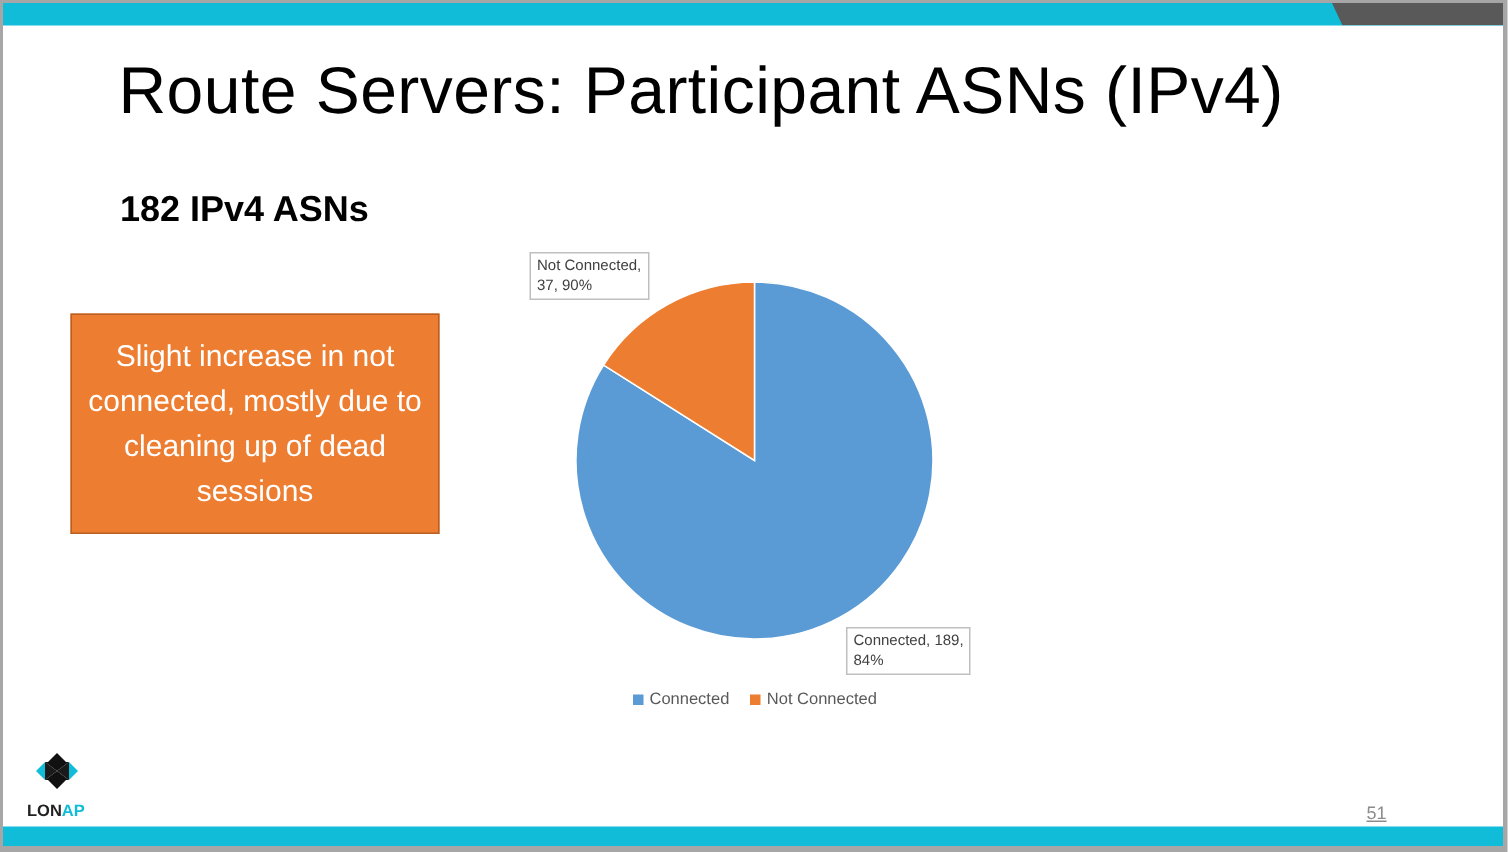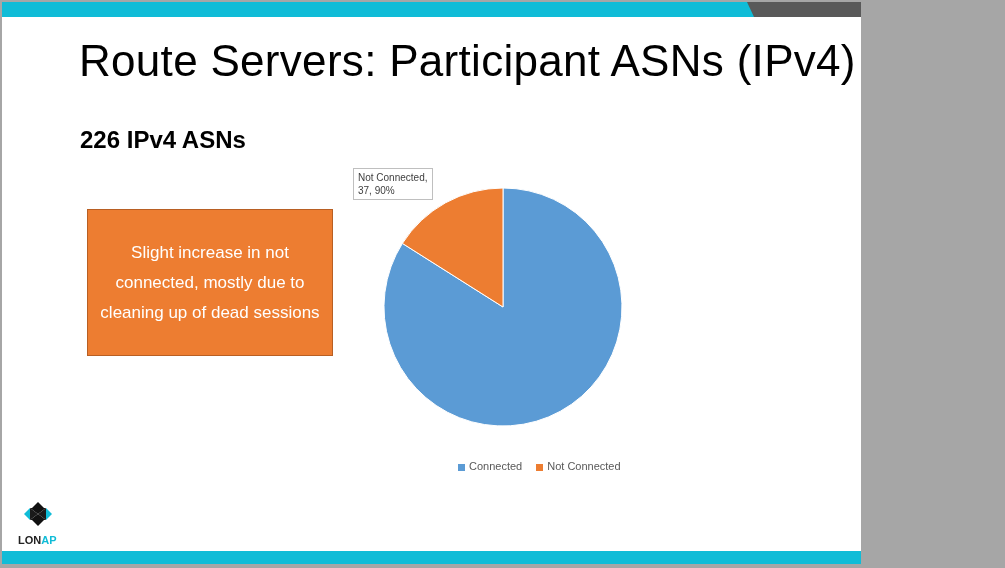--- a/index.html
+++ b/index.html
@@ -1,53 +1,57 @@
 <!DOCTYPE html>
 <html><head>
 <meta charset="utf-8">
 <style>
   html,body{margin:0;padding:0;}
   body{width:1005px;height:568px;position:relative;overflow:hidden;background:#a6a6a6;font-family:"Liberation Sans",sans-serif;}
-  .slide{position:absolute;left:2px;top:2px;width:859px;height:562px;background:#fff;overflow:hidden;}
+  .slide{position:absolute;left:2px;top:2px;width:1000px;height:562px;background:#fff;overflow:hidden;}
   .topbar{position:absolute;left:0;top:0;width:1000px;height:15px;background:#10bcd7;}
   .topcorner{position:absolute;right:0;top:0;width:120px;height:15px;background:#595959;clip-path:polygon(6px 0,100% 0,100% 100%,13px 100%);}
   .bottombar{position:absolute;left:0;top:549px;width:1000px;height:13px;background:#10bcd7;}
   .title{position:absolute;left:77px;top:34px;font-size:44px;color:#000;white-space:nowrap;letter-spacing:0.3px;}
   .subtitle{position:absolute;left:78px;top:124px;font-size:24px;font-weight:bold;color:#000;}
-  .callout{position:absolute;left:45px;top:207px;width:244px;height:145px;background:#ed7d31;border:1px solid #b85f23;color:#fff;font-size:17px;line-height:30px;text-align:center;display:flex;align-items:center;justify-content:center;margin-left:40px;}
+  .callout{position:absolute;left:45px;top:207px;width:244px;height:145px;background:#ed7d31;border:1px solid #b85f23;color:#fff;font-size:20px;line-height:30px;text-align:center;display:flex;align-items:center;justify-content:center;}
   .chart{position:absolute;left:0;top:0;}
   .lbl{position:absolute;background:#fff;border:1px solid #bfbfbf;font-size:10px;color:#404040;line-height:13px;padding:2px 4px;}
-  .legend{position:absolute;left:420px;top:458px;font-size:11px;color:#595959;display:flex;gap:14px;margin-left:36px;}
+  .legend{position:absolute;left:420px;top:458px;font-size:11px;color:#595959;display:flex;gap:14px;}
   .legend span.sw{display:inline-block;width:7px;height:7px;margin-right:4px;vertical-align:middle;}
   .pagenum{position:absolute;left:909px;top:533px;font-size:12px;color:#8c8c8c;text-decoration:underline;}
   .logo{position:absolute;left:14px;top:498px;width:50px;height:48px;font-weight:bold;}
 </style>
 </head>
 <body>
 
 <div class="slide">
   <div class="topbar"></div>
   <div class="topcorner"></div>
 
   <div class="title">Route Servers: Participant ASNs (IPv4)</div>
-  <div class="subtitle">226 IPv4 ASNs</div>
+  <div class="subtitle">182 IPv4 ASNs</div>
 
   <div class="callout">
     <span>Slight increase in not connected, mostly due to cleaning up of dead sessions</span>
   </div>
 
   <svg class="chart" width="1000" height="560">
 
     <path d="M501,305 L501,186 A119,119 0 1,1 400.4,241.4 Z" fill="#5b9bd5" stroke="#fff" stroke-width="1"></path>
     <path d="M501,305 L400.4,241.4 A119,119 0 0,1 501,186 Z" fill="#ed7d31" stroke="#fff" stroke-width="1"></path>
   </svg>
 
   <div class="lbl" style="left:351px;top:166px;">
     <div>Not Connected,</div>
     <div>37, 90%</div>
+  </div>
+  <div class="lbl" style="left:562px;top:416px;">
+    <div>Connected,  189,</div>
+    <div>84%</div>
   </div>
 
   <div class="legend">
     <div><span class="sw" style="background:#5b9bd5"></span><span>Connected</span></div>
     <div><span class="sw" style="background:#ed7d31"></span><span>Not Connected</span></div>
   </div>
 
   <div class="logo">
     <svg width="50" height="48">
       <polygon points="22,2 28,8 16,8" fill="#111"></polygon>

